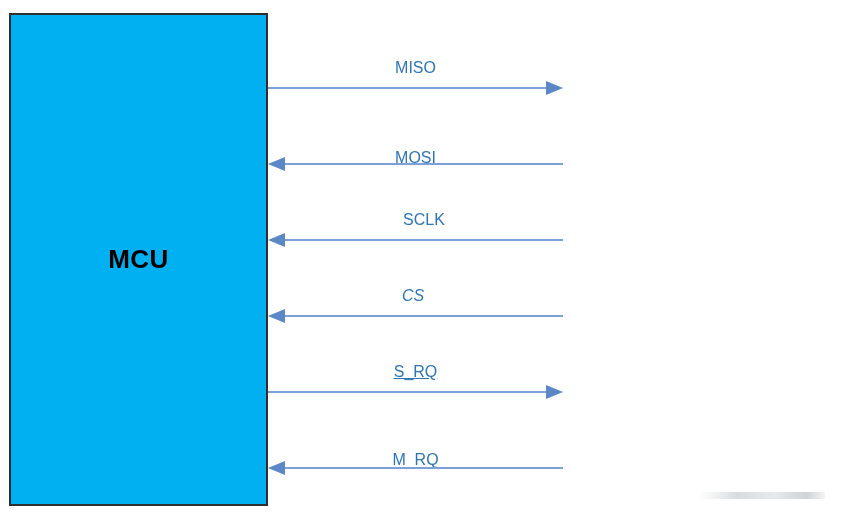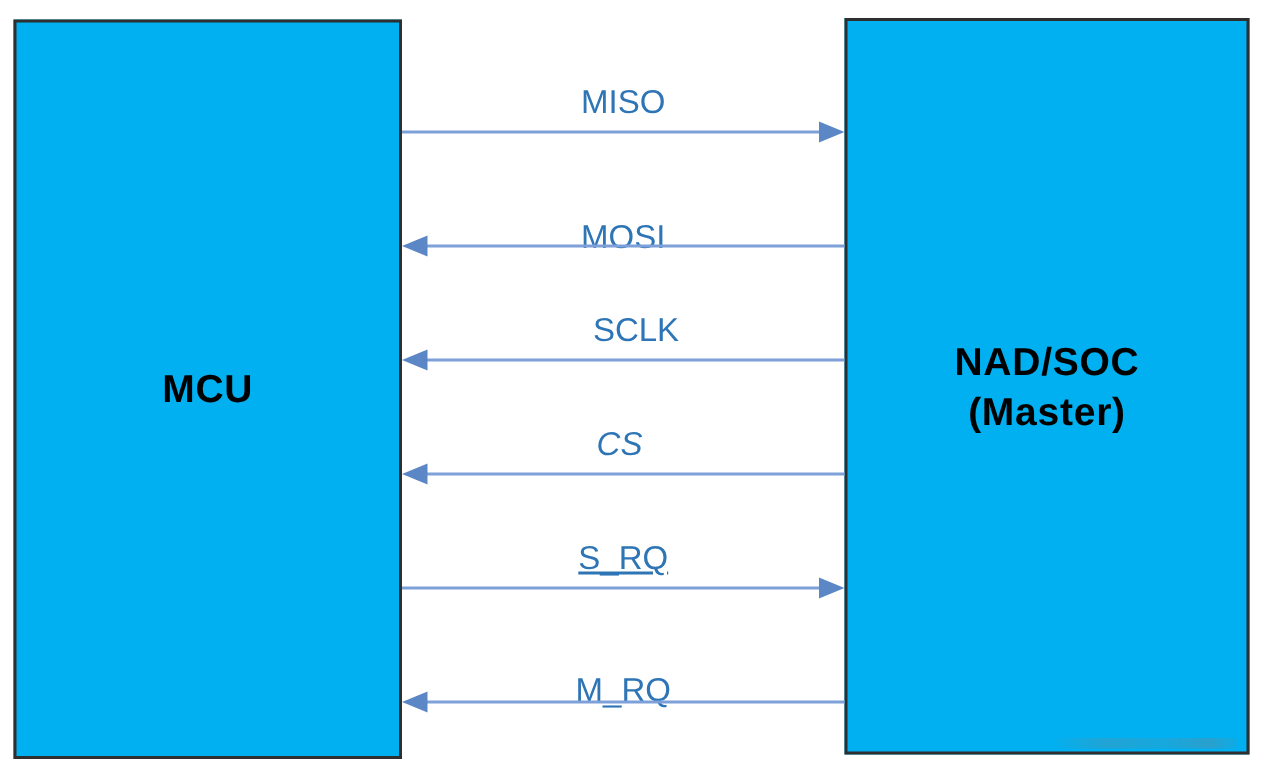--- a/index.html
+++ b/index.html
@@ -28,21 +28,21 @@
     font-weight: 700;
     font-size: 26px;
     line-height: 33px;
     letter-spacing: 0.5px;
   }
   .signal-label {
     position: absolute;
     width: 240px;
     text-align: center;
     color: var(--label-color, #2e75b6);
-    font-size: 22px;
+    font-size: 16px;
     line-height: 28px;
     white-space: nowrap;
   }
   .signal-line {
     position: absolute;
     height: 2px;
     background: var(--line-color, #7da0d8);
   }
   .arrowhead {
     position: absolute;
@@ -71,26 +71,20 @@
 <body>
 
 <div class="canvas" id="canvas" style="--bg: #ffffff; --box-fill: #00b0f0; --box-border: #2f2f2f; --box-text: #000000; --line-color: #7da0d8; --arrow-color: #5b87c7; --label-color: #2e75b6;">
 
   <div class="box box-left">
     <div class="box-text">
       <div>MCU</div>
     </div>
   </div>
 
-  <div class="box box-right">
-    <div class="box-text">
-      <div>NAD/SOC</div>
-      <div>(Master)</div>
-    </div>
-  </div>
 
   <div id="signals">
   <div>
     <div class="signal-label" style="left: 295.5px; top: 54px;">MISO</div>
     <div class="signal-line" style="top: 87px; left: 268px; width: 280px;"></div>
     <div class="arrowhead point-right" style="top: 81px; left: 546px;"></div>
   </div>
 
   <div>
     <div class="signal-label" style="left: 295.5px; top: 144px;">MOSI</div>

